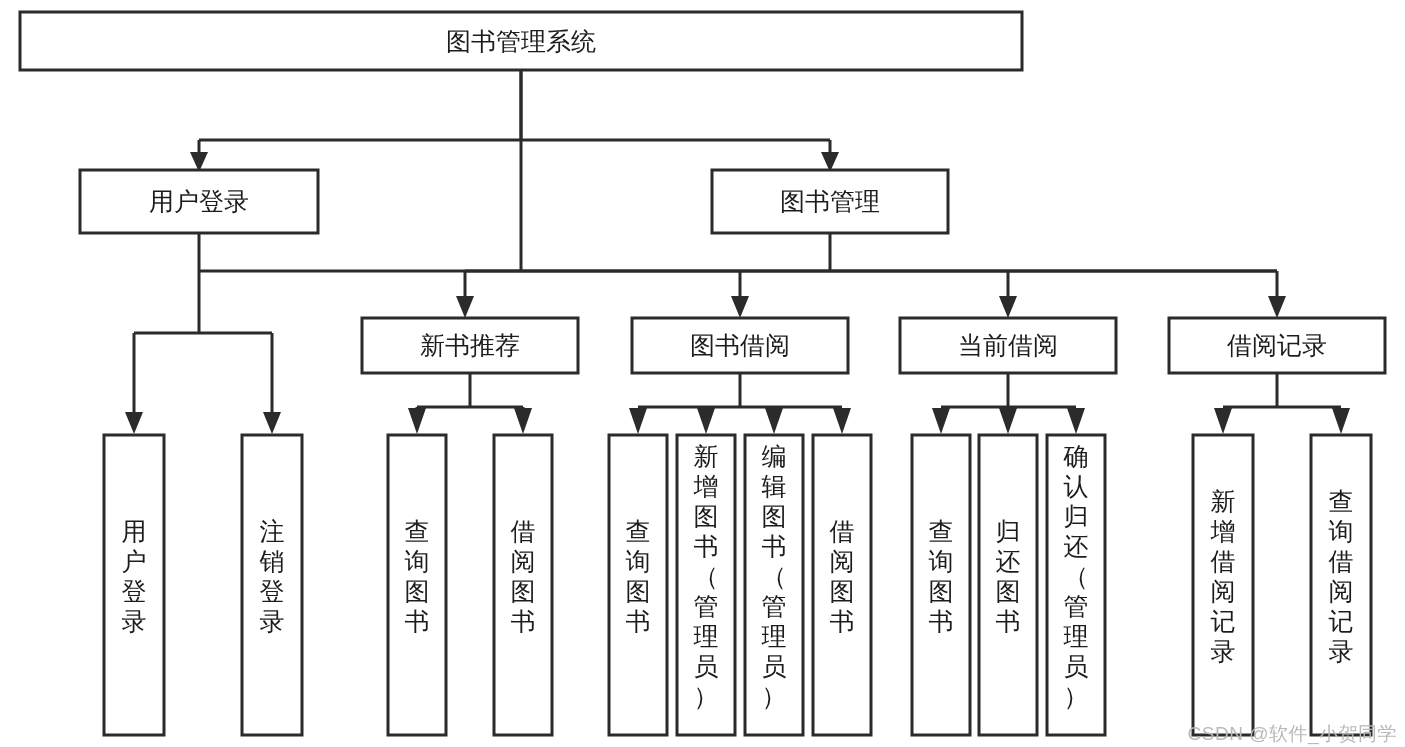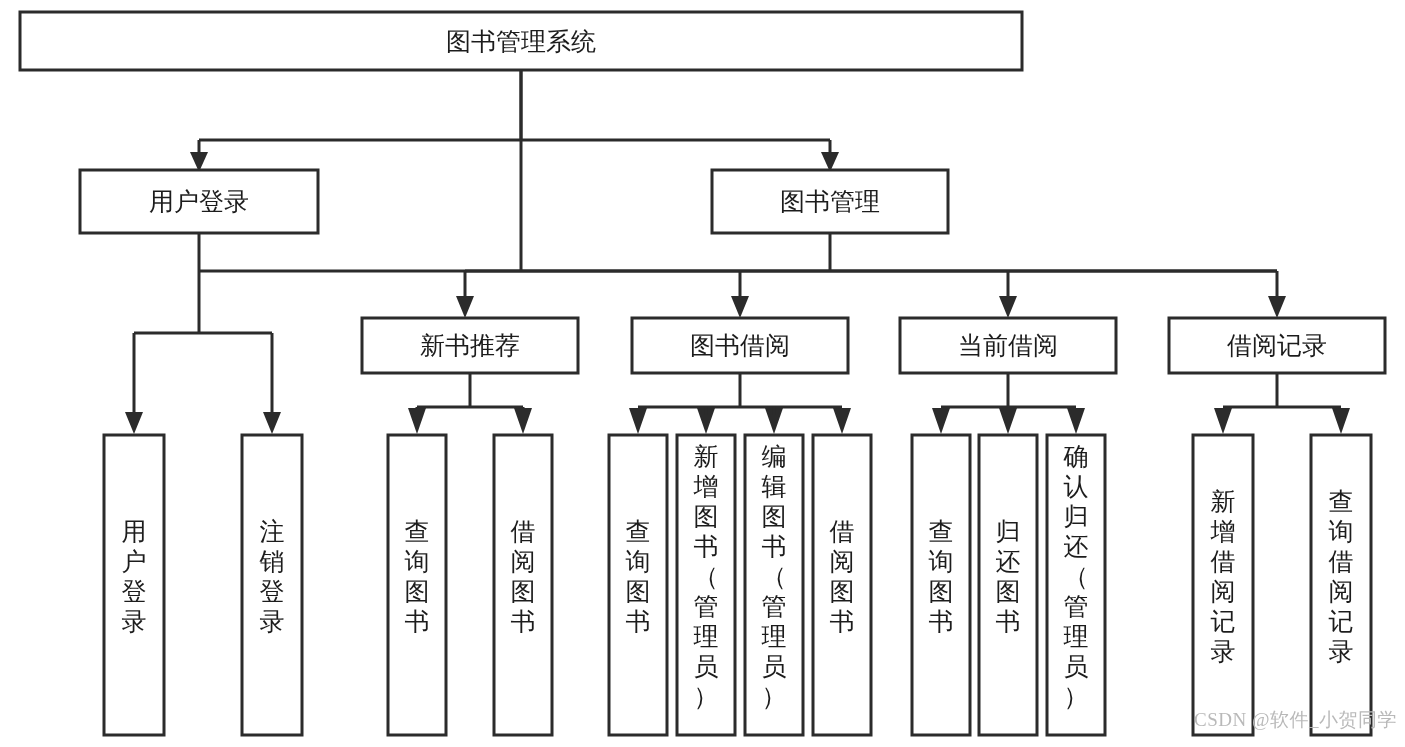--- a/index.html
+++ b/index.html
@@ -45,22 +45,22 @@
     fill: none;
     stroke-linecap: butt;
   }
   .arrow-head {
     fill: #2b2b2b;
     stroke: none;
   }
   .watermark {
     position: absolute;
     right: 8px;
-    bottom: 14px;
-    font-family: Liberation Serif, serif;
+    bottom: 0;
+    font-family: Liberation Sans, sans-serif;
     font-size: 19px;
     color: #b9b9b9;
     letter-spacing: 0.5px;
     white-space: nowrap;
     user-select: none;
   }
 </style>
 </head>
 <body>
 

